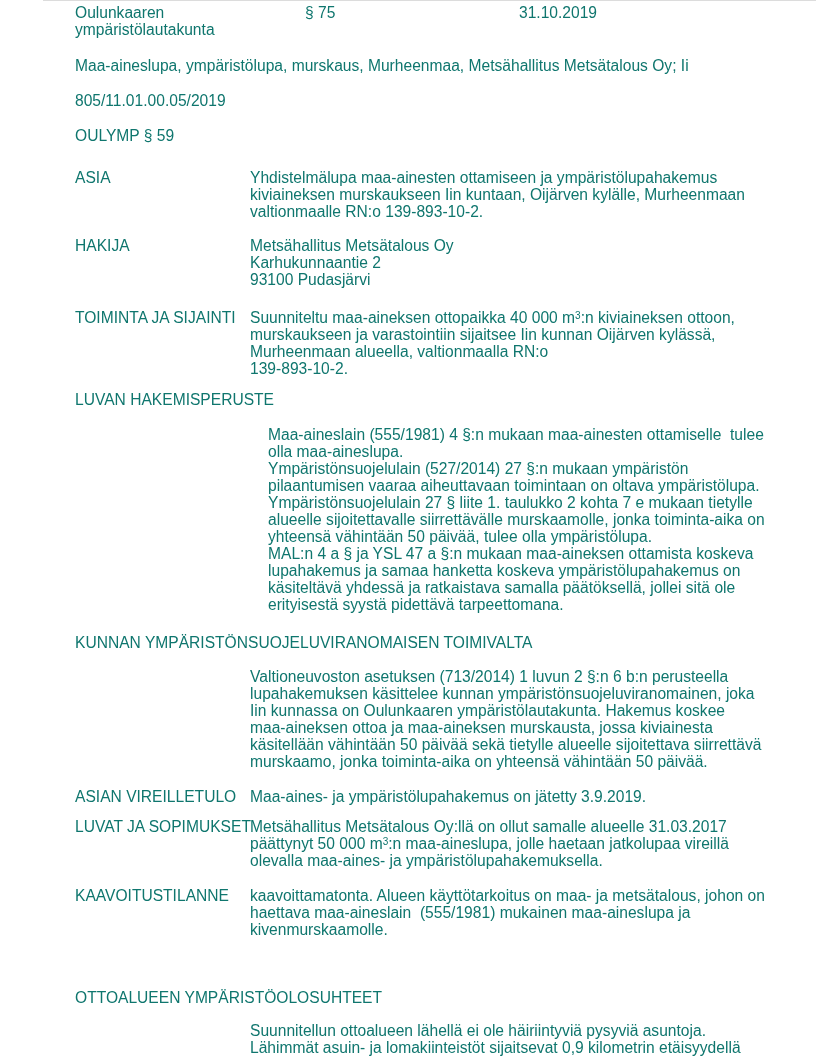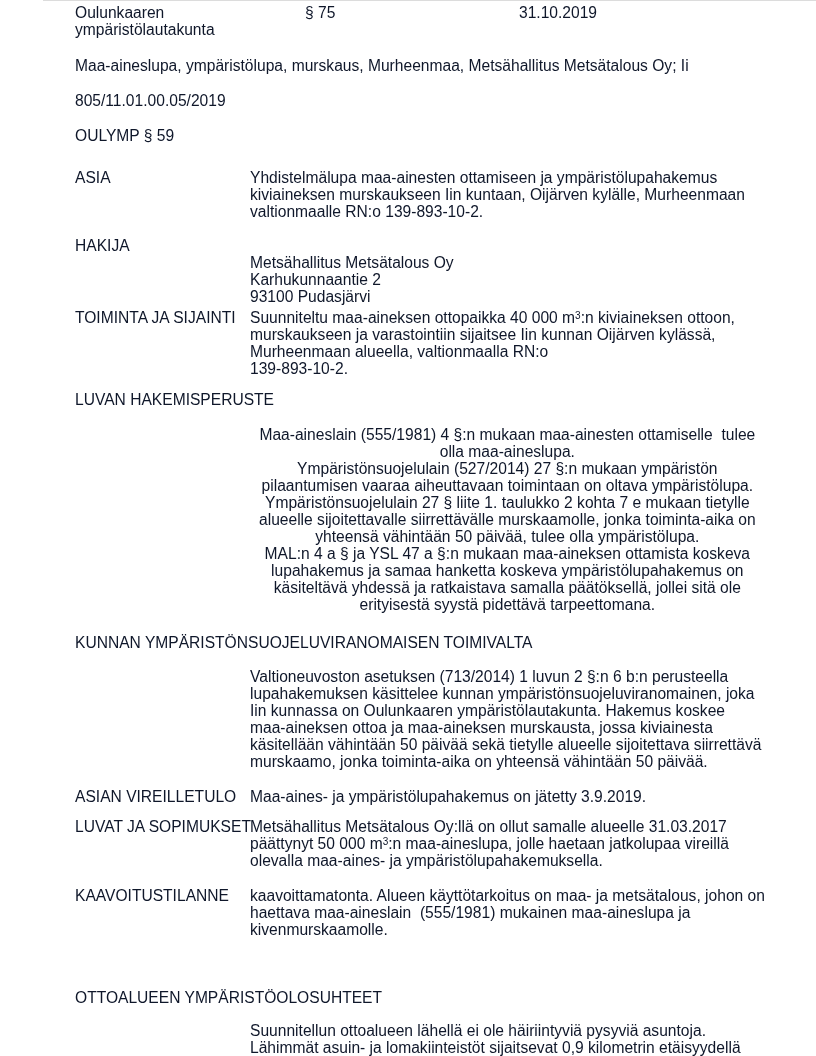--- a/index.html
+++ b/index.html
@@ -9,21 +9,21 @@
   }
   .page {
     position: relative;
     width: 816px;
     height: 1056px;
     background: #ffffff;
     overflow: hidden;
     font-family: "Liberation Sans", "DejaVu Sans", sans-serif;
     font-size: 15.6px;
     line-height: 17px;
-    color: #0f172a;
+    color: #0f766e;
   }
   .abs { position: absolute; }
   .line { white-space: pre; }
   sup.msup {
     font-size: 10px;
     line-height: 0;
     vertical-align: 4.5px;
   }
   .top-edge {
     position: absolute;
@@ -50,38 +50,38 @@
   <div class="abs line" style="left:75px; top:127px;">OULYMP § 59</div>
 
   <div class="abs line" style="left:75px; top:169px;">ASIA</div>
   <div class="abs" style="left:250px; top:169px;">
       <div class="line">Yhdistelmälupa maa-ainesten ottamiseen ja ympäristölupahakemus</div>
       <div class="line">kiviaineksen murskaukseen Iin kuntaan, Oijärven kylälle, Murheenmaan</div>
       <div class="line">valtionmaalle RN:o 139-893-10-2.</div>
     </div>
 
   <div class="abs line" style="left:75px; top:237px;">HAKIJA</div>
-  <div class="abs" style="left:250px; top:237px;margin-top:17px;">
+  <div class="abs" style="left:250px; top:237px;">
       <div class="line">Metsähallitus Metsätalous Oy</div>
       <div class="line">Karhukunnaantie 2</div>
       <div class="line">93100 Pudasjärvi</div>
     </div>
 
   <div class="abs line" style="left:75px; top:309px;">TOIMINTA JA SIJAINTI</div>
   <div class="abs" style="left:250px; top:309px;">
     <div class="line"><span>Suunniteltu maa-aineksen ottopaikka 40 000 m</span><sup class="msup">3</sup><span>:n kiviaineksen ottoon,</span></div>
     <div>
         <div class="line">murskaukseen ja varastointiin sijaitsee Iin kunnan Oijärven kylässä,</div>
         <div class="line">Murheenmaan alueella, valtionmaalla RN:o</div>
         <div class="line">139-893-10-2.</div>
       </div>
   </div>
 
   <div class="abs line" style="left:75px; top:391px;">LUVAN HAKEMISPERUSTE</div>
-  <div class="abs" style="left:259px; top:426px;text-align:center;">
+  <div class="abs" style="left:268px; top:426px;">
       <div class="line">Maa-aineslain (555/1981) 4 §:n mukaan maa-ainesten ottamiselle  tulee</div>
       <div class="line">olla maa-aineslupa.</div>
       <div class="line">Ympäristönsuojelulain (527/2014) 27 §:n mukaan ympäristön</div>
       <div class="line">pilaantumisen vaaraa aiheuttavaan toimintaan on oltava ympäristölupa.</div>
       <div class="line">Ympäristönsuojelulain 27 § liite 1. taulukko 2 kohta 7 e mukaan tietylle</div>
       <div class="line">alueelle sijoitettavalle siirrettävälle murskaamolle, jonka toiminta-aika on</div>
       <div class="line">yhteensä vähintään 50 päivää, tulee olla ympäristölupa.</div>
       <div class="line">MAL:n 4 a § ja YSL 47 a §:n mukaan maa-aineksen ottamista koskeva</div>
       <div class="line">lupahakemus ja samaa hanketta koskeva ympäristölupahakemus on</div>
       <div class="line">käsiteltävä yhdessä ja ratkaistava samalla päätöksellä, jollei sitä ole</div>

